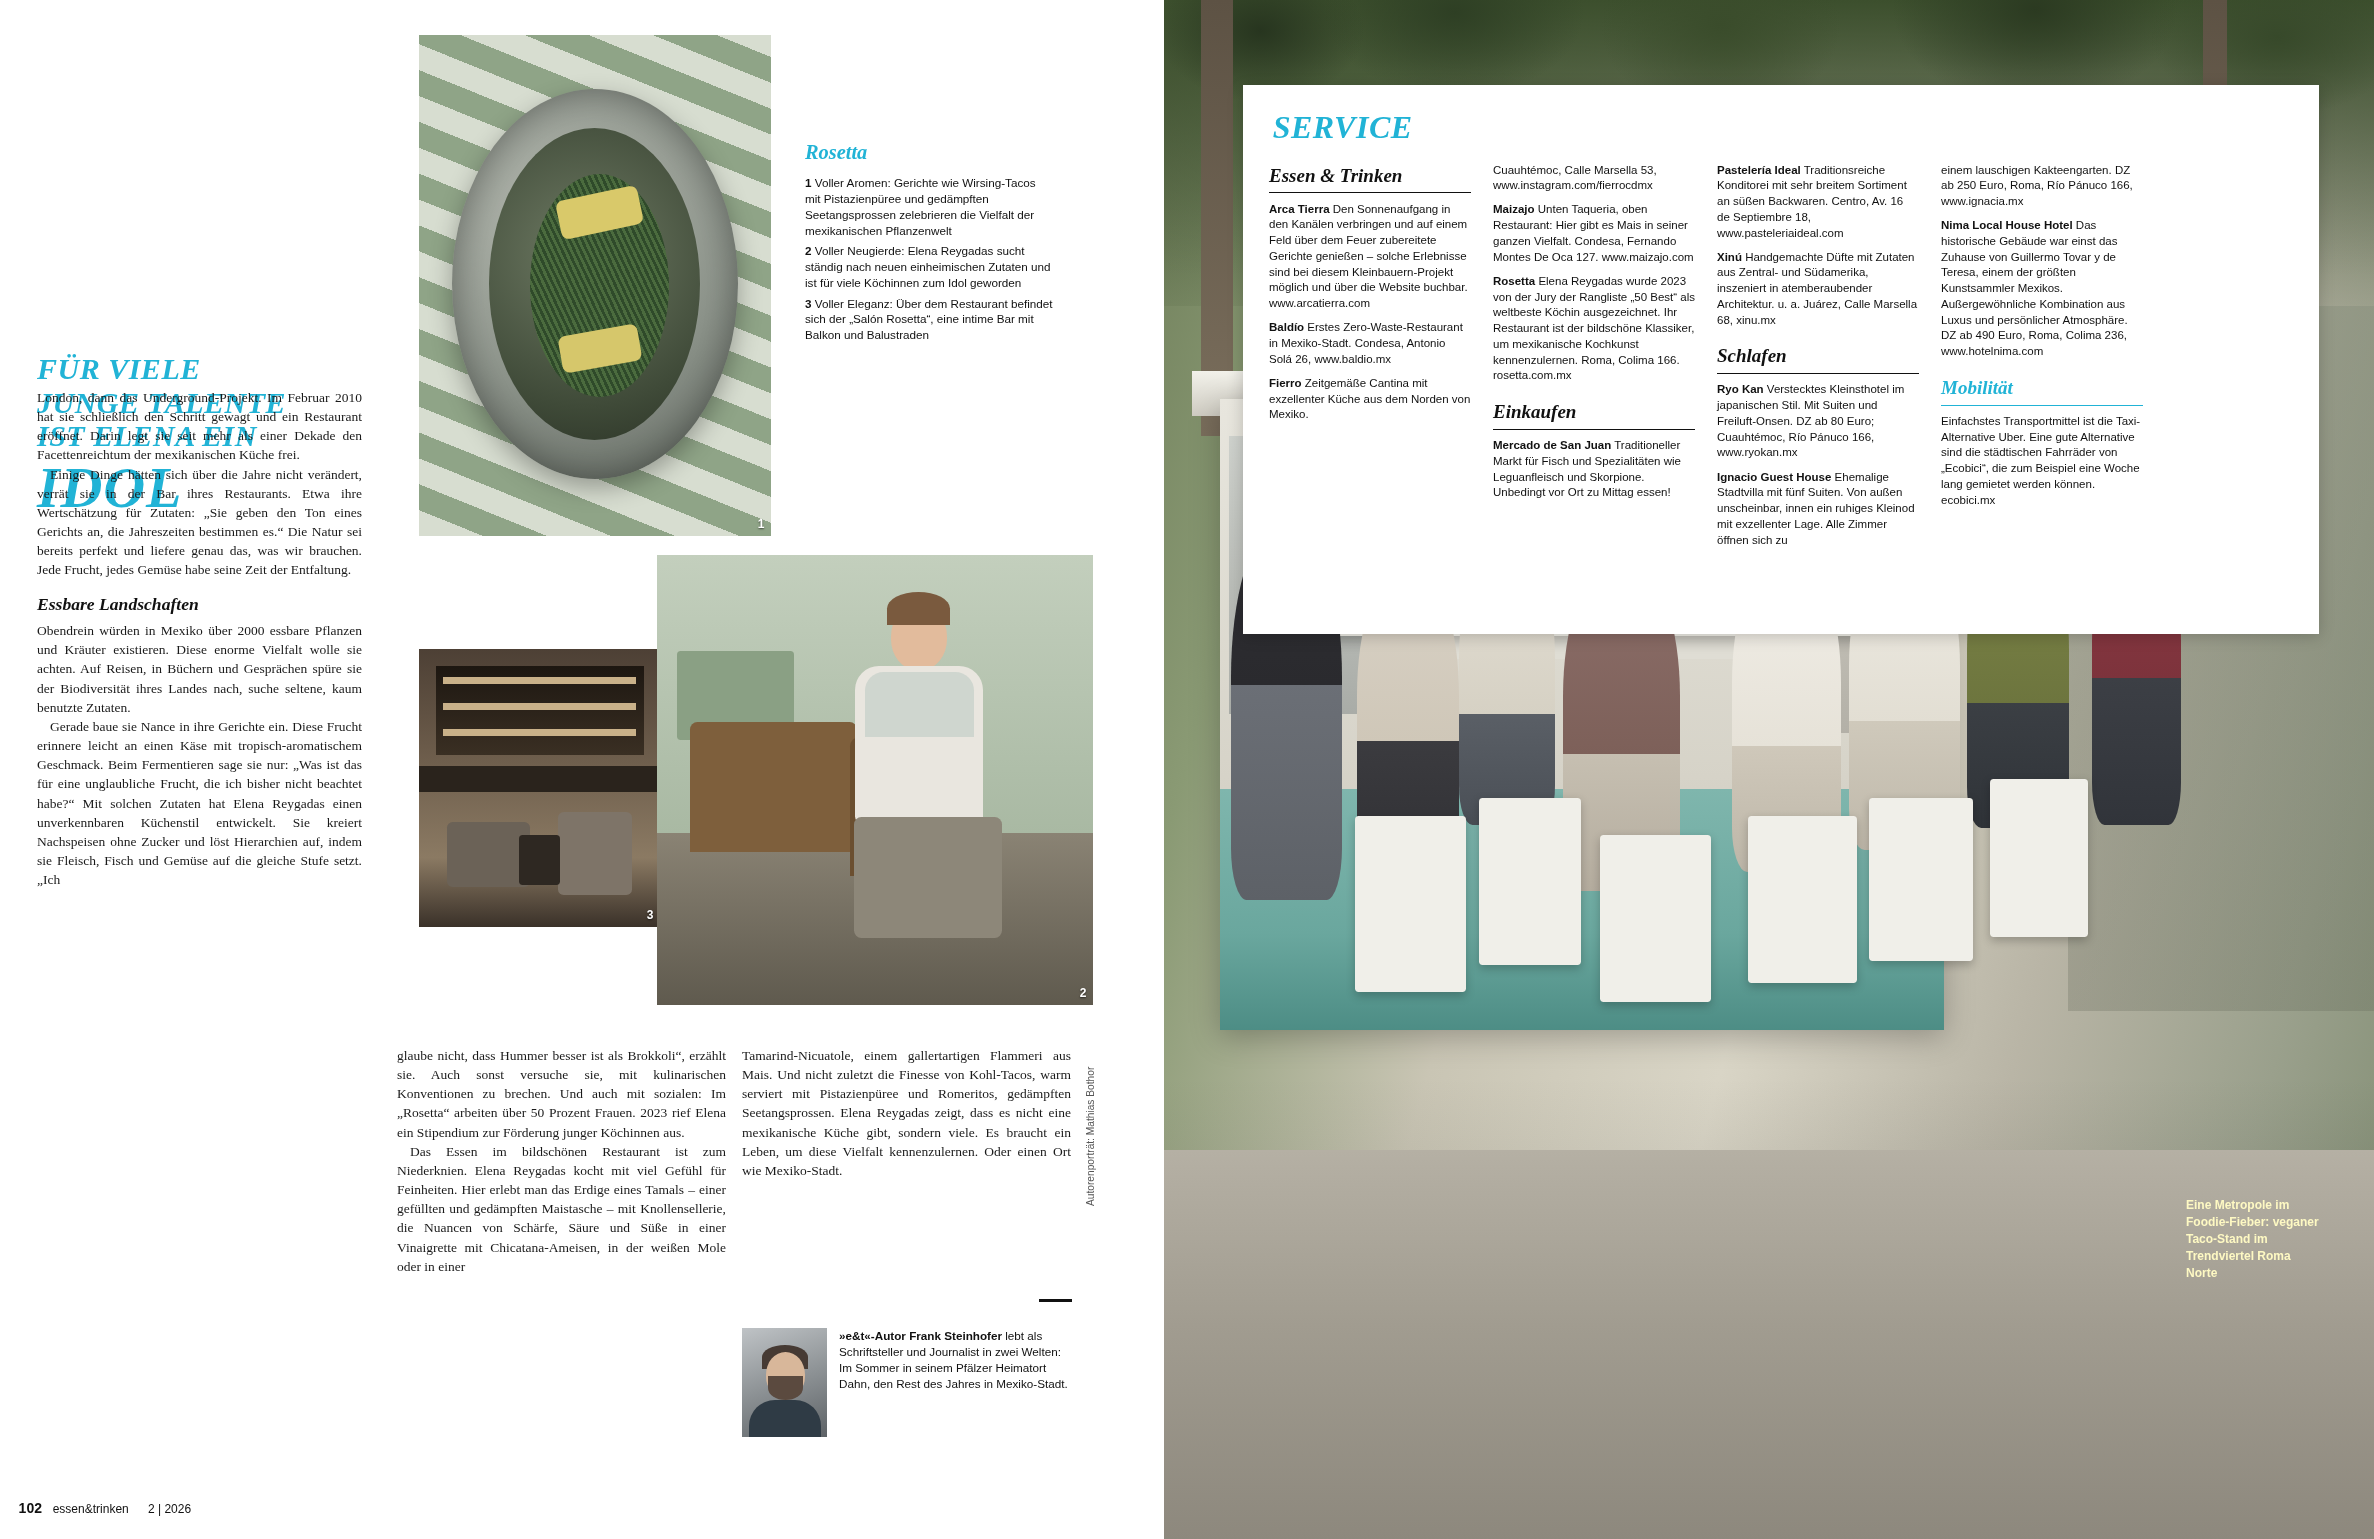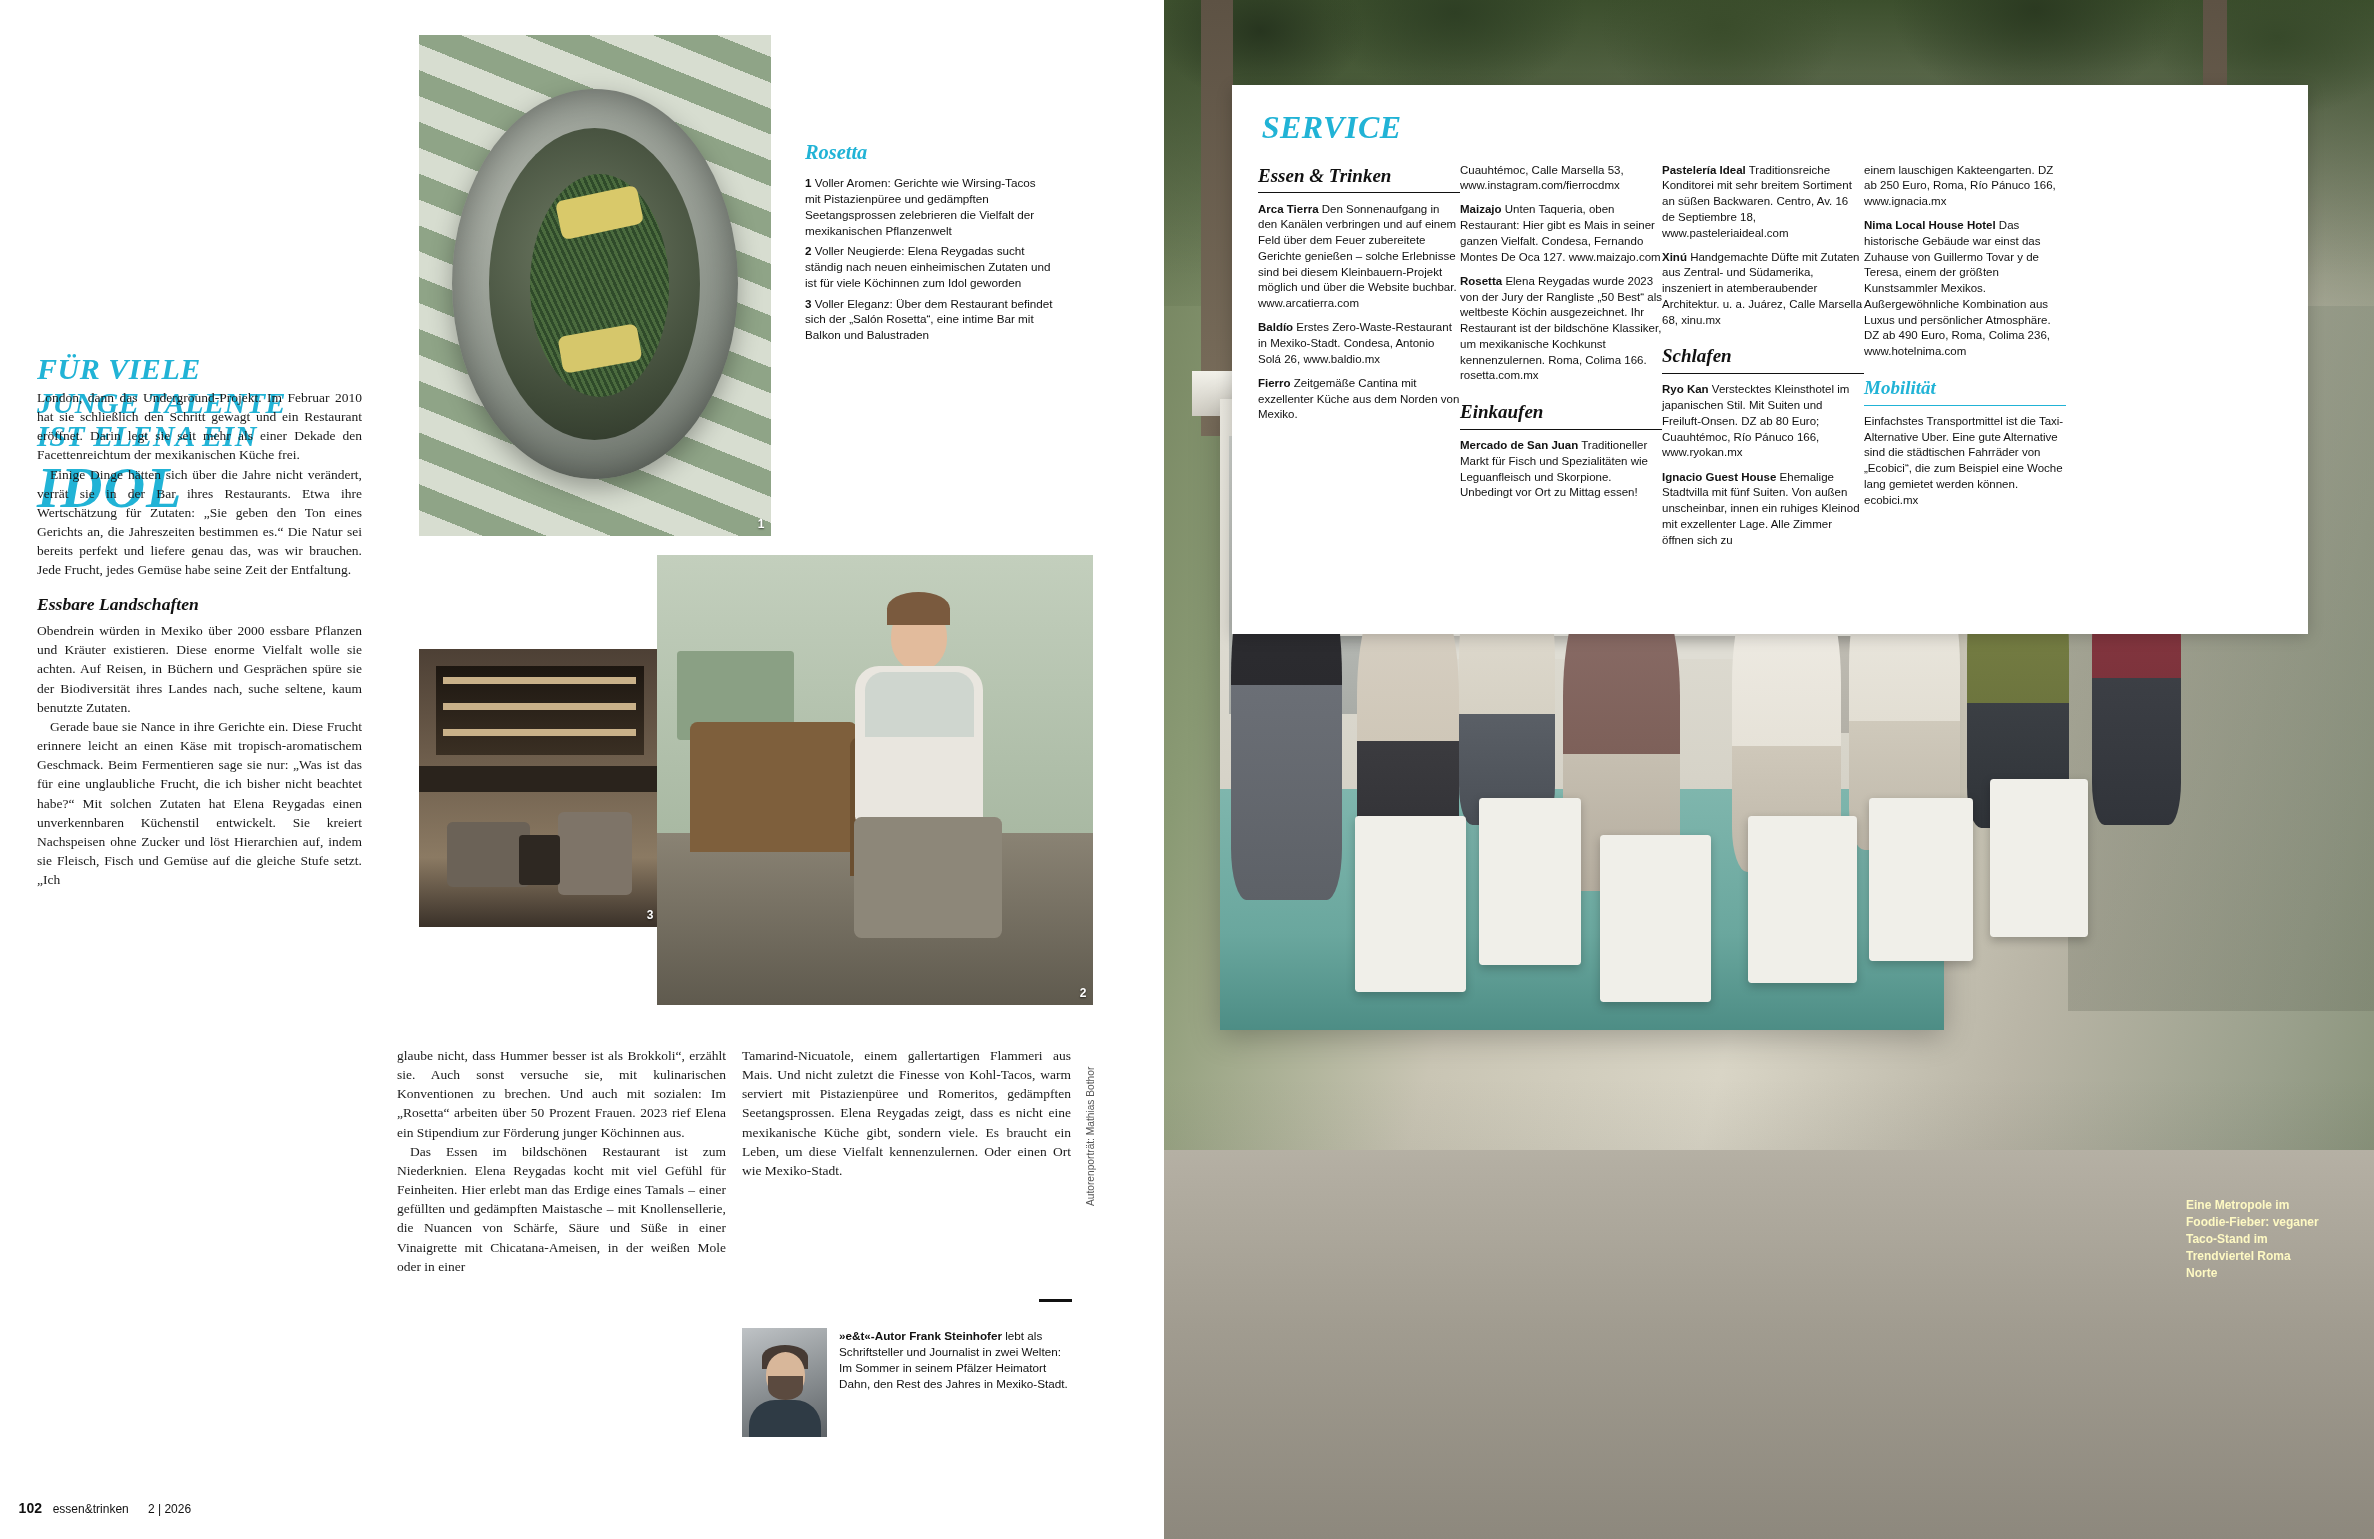--- a/index.html
+++ b/index.html
@@ -272,39 +272,40 @@
     font-family: "Liberation Sans", sans-serif;
     font-size: 12px;
     line-height: 1.42;
     color: #fef9c3;
     font-weight: bold;
   }
 
   
   .service-box {
     position: absolute;
-    left: 68px;
+    left: 79px;
     top: 85px;
     width: 1076px;
     height: 549px;
     background: #fff;
     padding: 24px 26px 18.6px 26px;
     box-shadow: 0 2.8px 15px rgba(0,0,0,.2);
   }
   .service-title {
     font-family: "Liberation Serif", serif;
     font-style: italic;
     font-weight: bold;
     color: #21b3d6;
     font-size: 32px;
     letter-spacing: 0.5px;
     margin: 0 0 16.7px 3.7px;
   }
   .service-cols {
     display: flex;
+    gap: 22px;
     height: 464px;
   }
   .svc-col {
     width: 202px;
     font-family: "Liberation Sans", sans-serif;
     font-size: 11.5px;
     line-height: 1.37;
     color: #111;
   }
   .svc-head {

